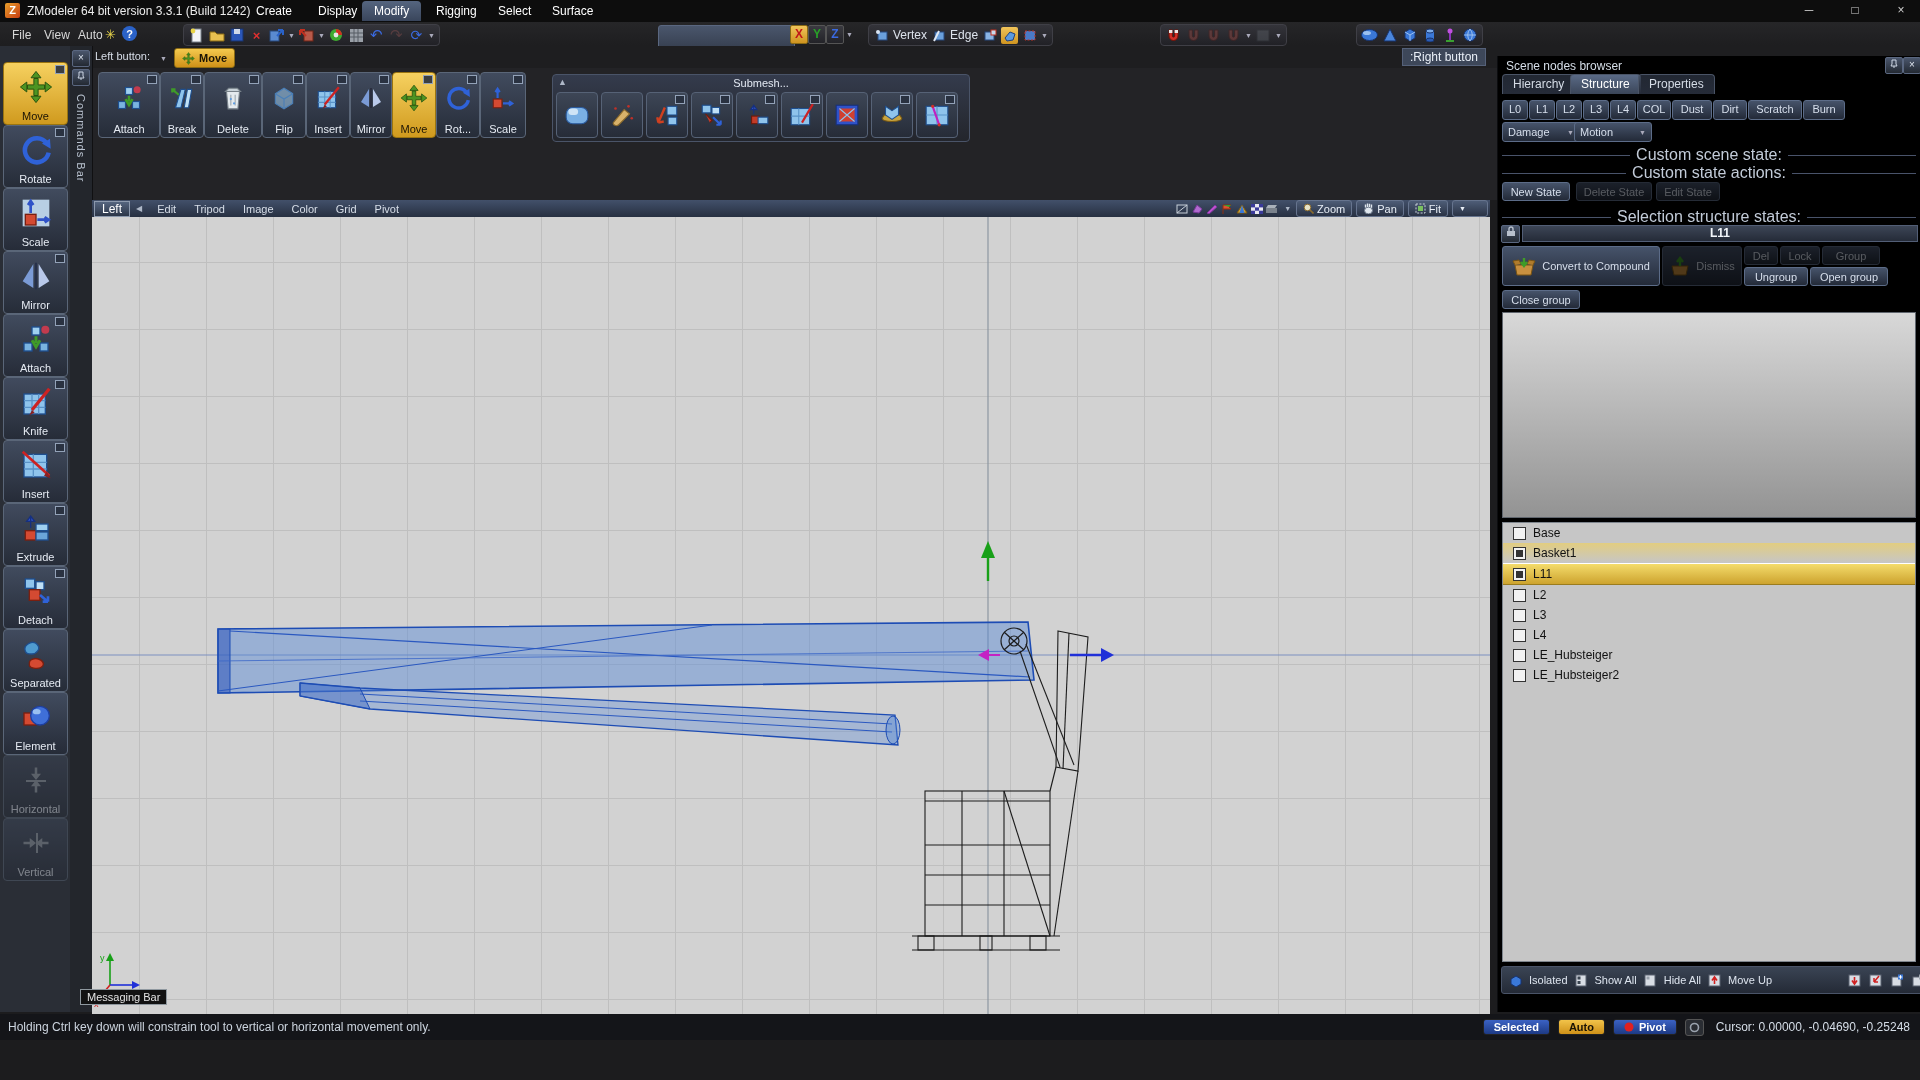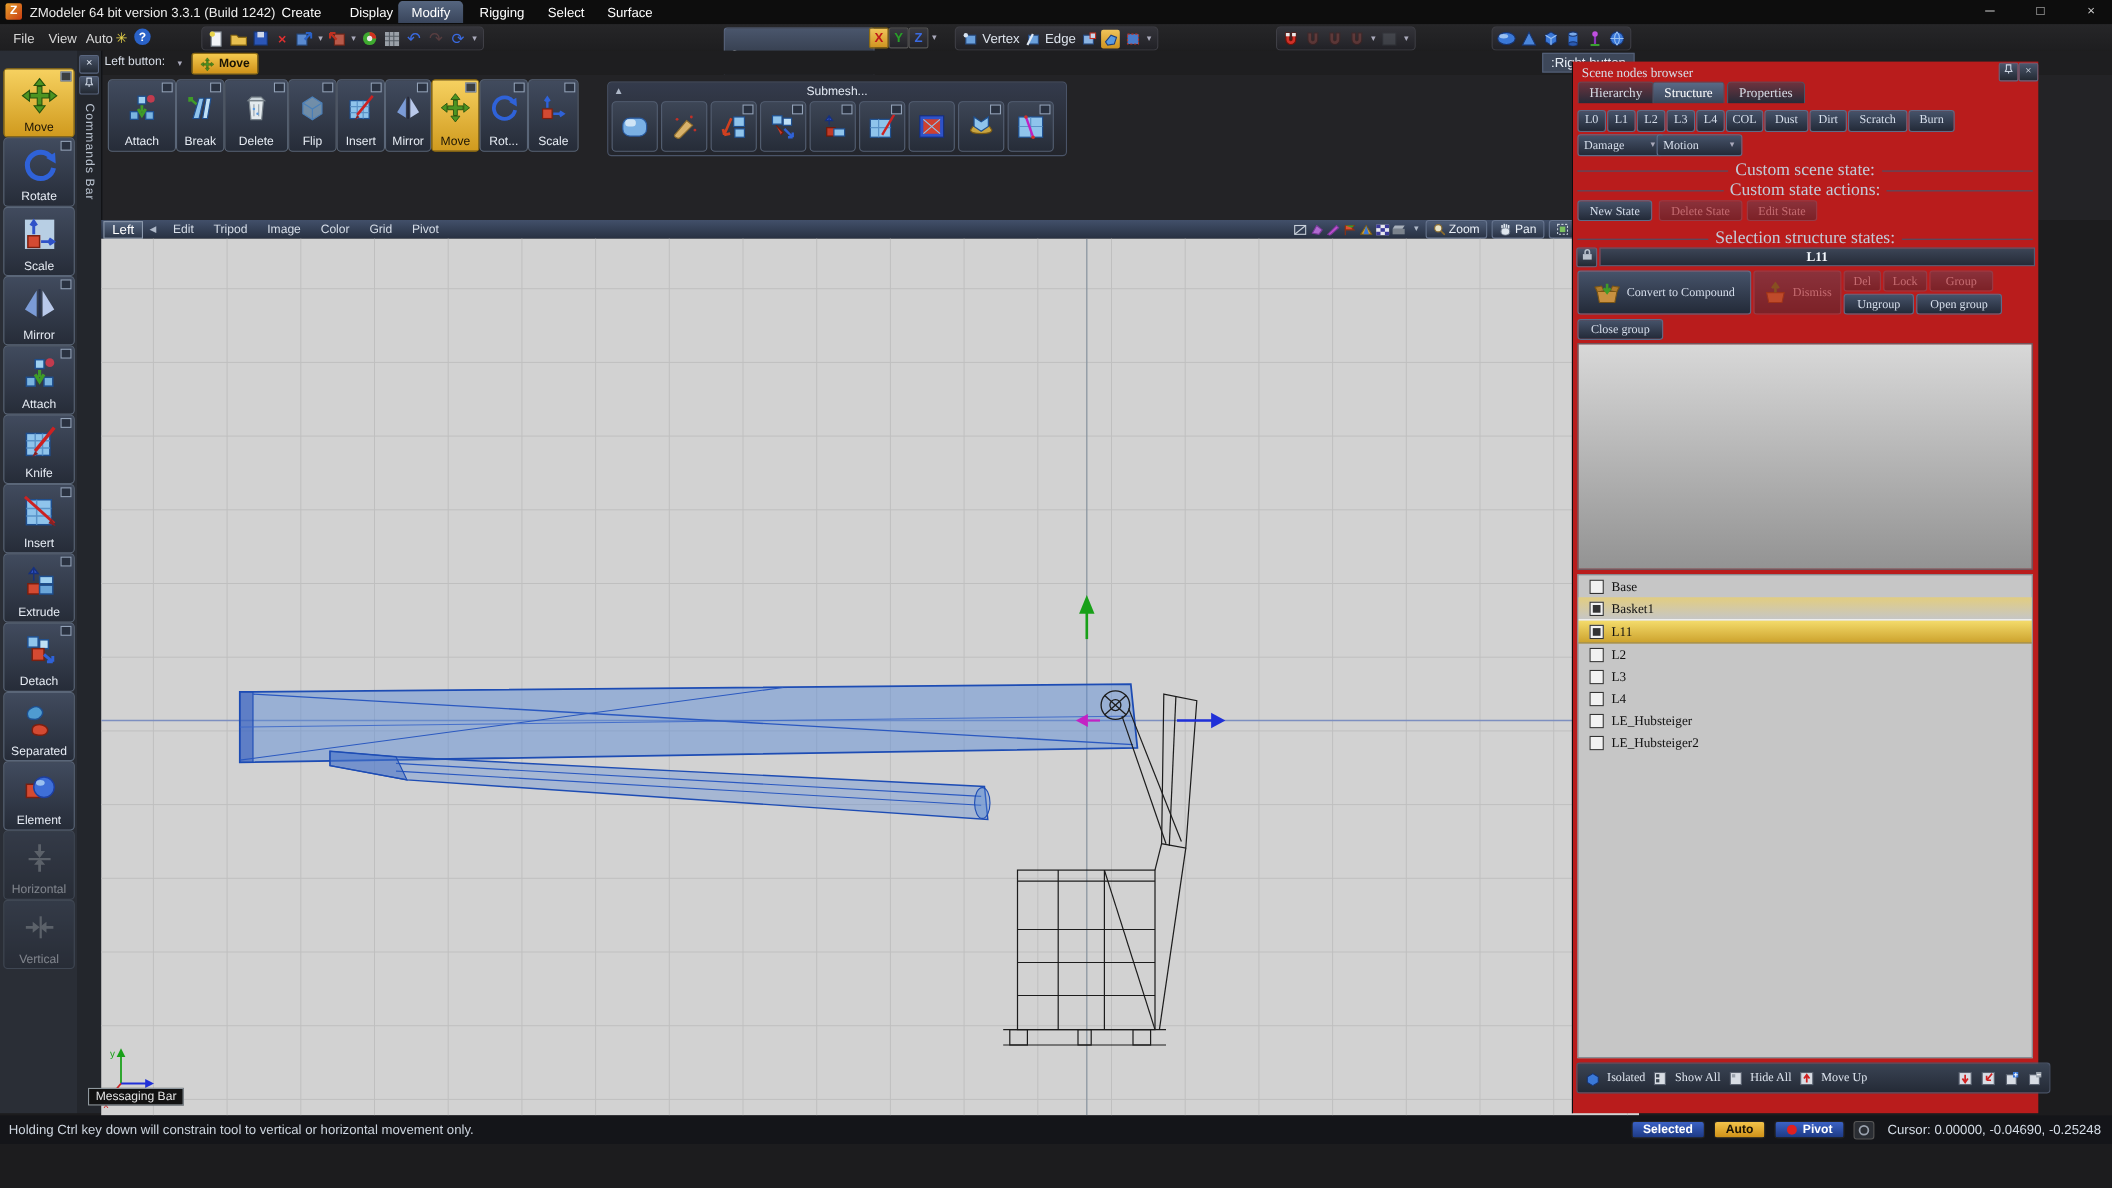--- a/index.html
+++ b/index.html
@@ -51,21 +51,21 @@
   .navbtn{background:linear-gradient(#4e5d77,#2a3345);border:1px solid #66748e;border-radius:3px;color:#e8eef6;font-size:11px;display:flex;align-items:center;gap:3px;padding:0 6px;height:15px;}
   .vico{width:15px;height:13px;border-radius:2px;display:flex;align-items:center;justify-content:center;font-size:9px;}
   .tooltip{background:#121212;border:1px solid #8f989f;color:#e4e4e4;font-size:11px;padding:1px 6px;}
   
   .statusbar{left:0;top:1014px;width:1920px;height:26px;background:#141519;display:flex;align-items:center;font-size:12px;color:#ccd4de;}
   .stbtn{border-radius:3px;font-size:11px;font-weight:bold;padding:1px 10px;border:1px solid #222;}
   .st-blue{background:linear-gradient(#3b62c4,#1d3a85);color:#fff;}
   .st-gold{background:linear-gradient(#f2c34a,#cf9118);color:#1a1305;}
   .st-circ{width:17px;height:15px;background:#2a2d33;border:1px solid #555;border-radius:3px;display:flex;align-items:center;justify-content:center;}
   
-  .scenepanel{left:1429px;top:56px;width:423px;height:956px;background:#b91c1c;border-left:1px solid #0c0d10;font-family:Liberation Serif, serif;}
+  .scenepanel{left:1497px;top:56px;width:423px;height:956px;background:#000000;border-left:1px solid #0c0d10;}
   .ptab{position:absolute;top:18px;height:19px;line-height:19px;font-size:12px;color:#d5dce6;padding:0 10px;background:linear-gradient(#39435696,#252b38);border:1px solid #4a5466;border-bottom:none;border-radius:4px 4px 0 0;}
   .ptab.on{background:linear-gradient(#5a6a86,#3a4558);color:#fff;}
   .lbtn{position:absolute;top:44px;height:18px;border:1px solid #5c6c88;border-radius:3px;background:linear-gradient(#46536a,#232a38);color:#d7dfec;font-size:11px;text-align:center;line-height:17px;}
   .sepline{position:absolute;display:flex;align-items:center;color:#c2cbd8;font-size:16px;gap:6px;}
   .sepline:before,.sepline:after{content:"";flex:1;height:1px;background:#49536a;}
   .pbtn{border:1px solid #5c6c88;border-radius:3px;background:linear-gradient(#46536a,#232a38);color:#d7dfec;font-size:11px;display:flex;align-items:center;justify-content:center;}
   .pbtn.dis{opacity:.4;}
   .l11bar{background:linear-gradient(#3c4556,#252b38);border:1px solid #525e76;color:#f2f6fb;font-weight:bold;font-size:12px;text-align:center;}
   .grayarea{background:linear-gradient(#d8d8d8,#939393);border:1px solid #60666e;}
   .nodelist{background:#c6c6c6;border:1px solid #7e858d;}

